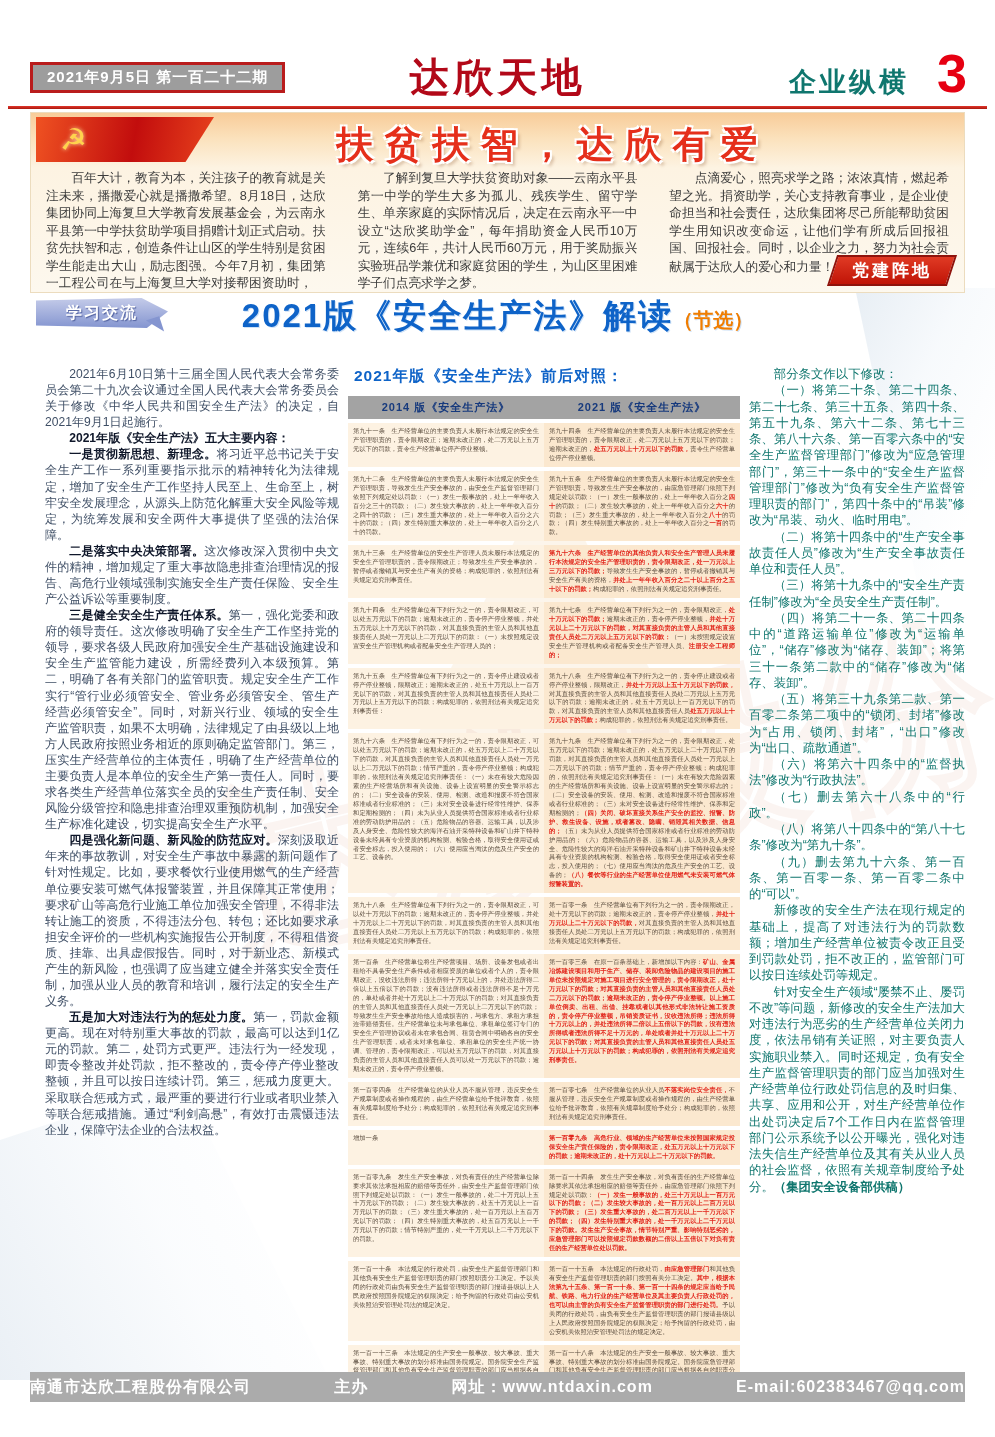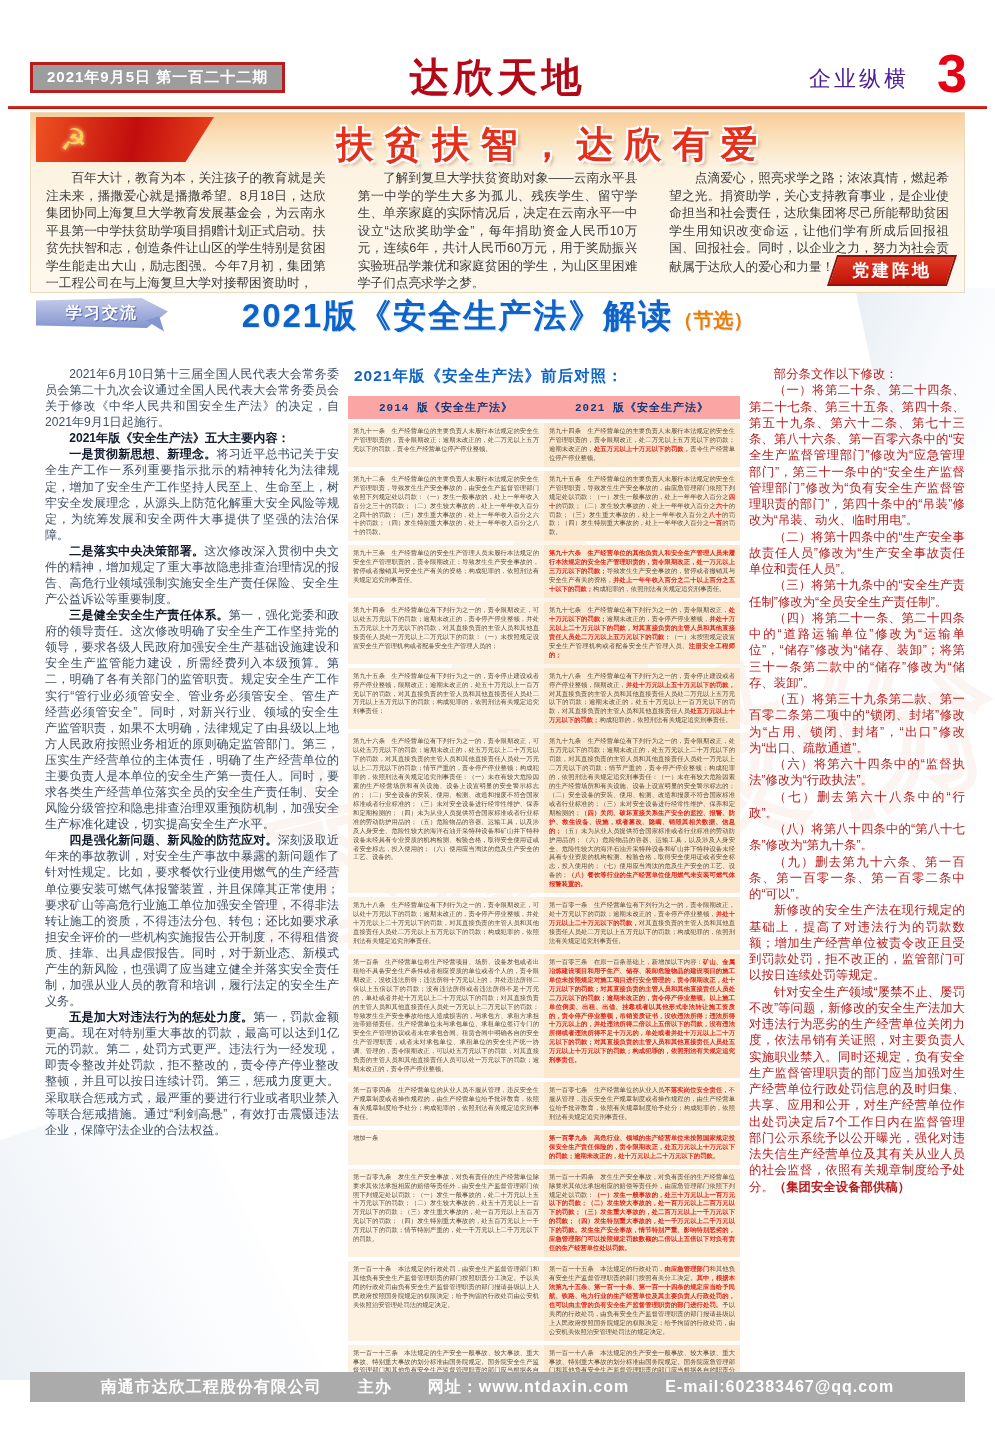--- a/index.html
+++ b/index.html
@@ -20,21 +20,21 @@
   .wm-text{left:210px;top:660px;font-size:190px;font-weight:bold;font-family:"DejaVu Serif","Liberation Serif",serif;
     color:transparent;-webkit-text-stroke:3px rgba(205,95,60,.07);transform:rotate(-14deg);letter-spacing:10px;white-space:nowrap;}
 
   
   .masthead{position:absolute;top:54px;left:30px;right:30px;height:50px;}
   .date-box{position:absolute;left:0;top:8px;background:#9d9d9d;border:3px solid #b91c1c;color:#fff;
     font-size:15px;font-weight:bold;padding:3px 14px;letter-spacing:1px;}
   .paper-name{position:absolute;left:50%;top:-4px;transform:translateX(-50%);
     font-family:"DejaVu Serif","Liberation Serif",serif;font-weight:bold;
     font-size:40px;color:#b20818;letter-spacing:4px;white-space:nowrap;}
-  .section-name{position:absolute;right:56px;top:10px;font-size:22px;font-weight:normal;color:#4c1d95;letter-spacing:3px;}
+  .section-name{position:absolute;right:56px;top:10px;font-size:27px;font-weight:bold;color:#0f766e;letter-spacing:3px;}
   .page-num{position:absolute;right:-2px;top:-8px;font-size:54px;font-weight:bold;color:#e60012;line-height:1;}
   .red-rule{position:absolute;top:106px;left:8px;right:8px;height:3px;background:linear-gradient(#e2352b,#a8180f);}
 
   
   .top-block{position:absolute;top:112px;left:30px;width:935px;height:181px;border:1px solid #ecdcbe;
     background:linear-gradient(180deg,#f8cc99 0,#fbe2bd 26px,#fdf3e2 55px,#fdf8ee 100%);}
   .flag{position:absolute;left:5px;top:4px;width:178px;height:45px;
     background:linear-gradient(100deg,#ef5222,#c20d0d 55%,#e8431d);
     clip-path:polygon(0 0,100% 0,84% 100%,0 100%);display:flex;align-items:center;}
   .flag-emblem{color:#ffd34d;font-size:30px;margin-left:24px;text-shadow:0 0 4px #fff2b0;}
@@ -64,33 +64,33 @@
 
   
   .main{position:absolute;top:342px;left:45px;width:920px;display:flex;gap:9px;margin-top:24px;}
   .left-article{width:294px;}
   .lpara{font-size:12.1px;line-height:1.33;color:#3e4e65;text-align:justify;text-indent:2em;}
   .lead{font-weight:bold;color:#0f172a;}
 
   .mid{width:392px;}
   .cmp-title{font-size:15.5px;font-weight:bold;color:#0e63c8;margin:0 0 5px 6px;letter-spacing:1px;}
   table.cmp{width:100%;border-collapse:separate;border-spacing:0 4px;}
-  .cmp th{background:#fca5a5;color:#173a7d;font-size:11px;font-weight:bold;padding:4px 2px;letter-spacing:1px;font-family:Liberation Mono, monospace;}
+  .cmp th{background:#a3a3a3;color:#173a7d;font-size:11px;font-weight:bold;padding:4px 2px;letter-spacing:1px;}
   .cmp td{vertical-align:top;font-size:6.3px;line-height:1.42;padding:4px 5px;color:#584a3c;text-align:justify;width:50%;}
   .cell-old{background:#fdf2e2;}
   .cell-new{background:#fbe8cf;}
   .seg-red{color:#e1251b;font-weight:bold;}
 
   .right-article{flex:1;}
-  .rpara{font-size:12.4px;line-height:1.31;color:#b91c1c;text-align:justify;text-indent:2em;}
+  .rpara{font-size:12.4px;line-height:1.31;color:#0f766e;text-align:justify;text-indent:2em;}
   .seg-byline{font-weight:bold;font-family:"DejaVu Serif","Liberation Serif",serif;}
 
   
   .footer{position:absolute;top:1372px;left:30px;width:935px;height:30px;background:#ababab;color:#ffffff;
-    display:flex;align-items:center;justify-content:center;gap:36px;font-size:16px;font-weight:bold;letter-spacing:1px;}
+    display:flex;align-items:center;justify-content:space-between;gap:36px;font-size:16px;font-weight:bold;letter-spacing:1px;}
 </style>
 </head>
 <body>
 
 <div class="page">
 
   <div class="wm wm-tr"></div>
   <div class="wm wm-bl"></div>
   <div class="wm wm-tri"></div>
   <div class="wm wm-text">达欣股份</div>

